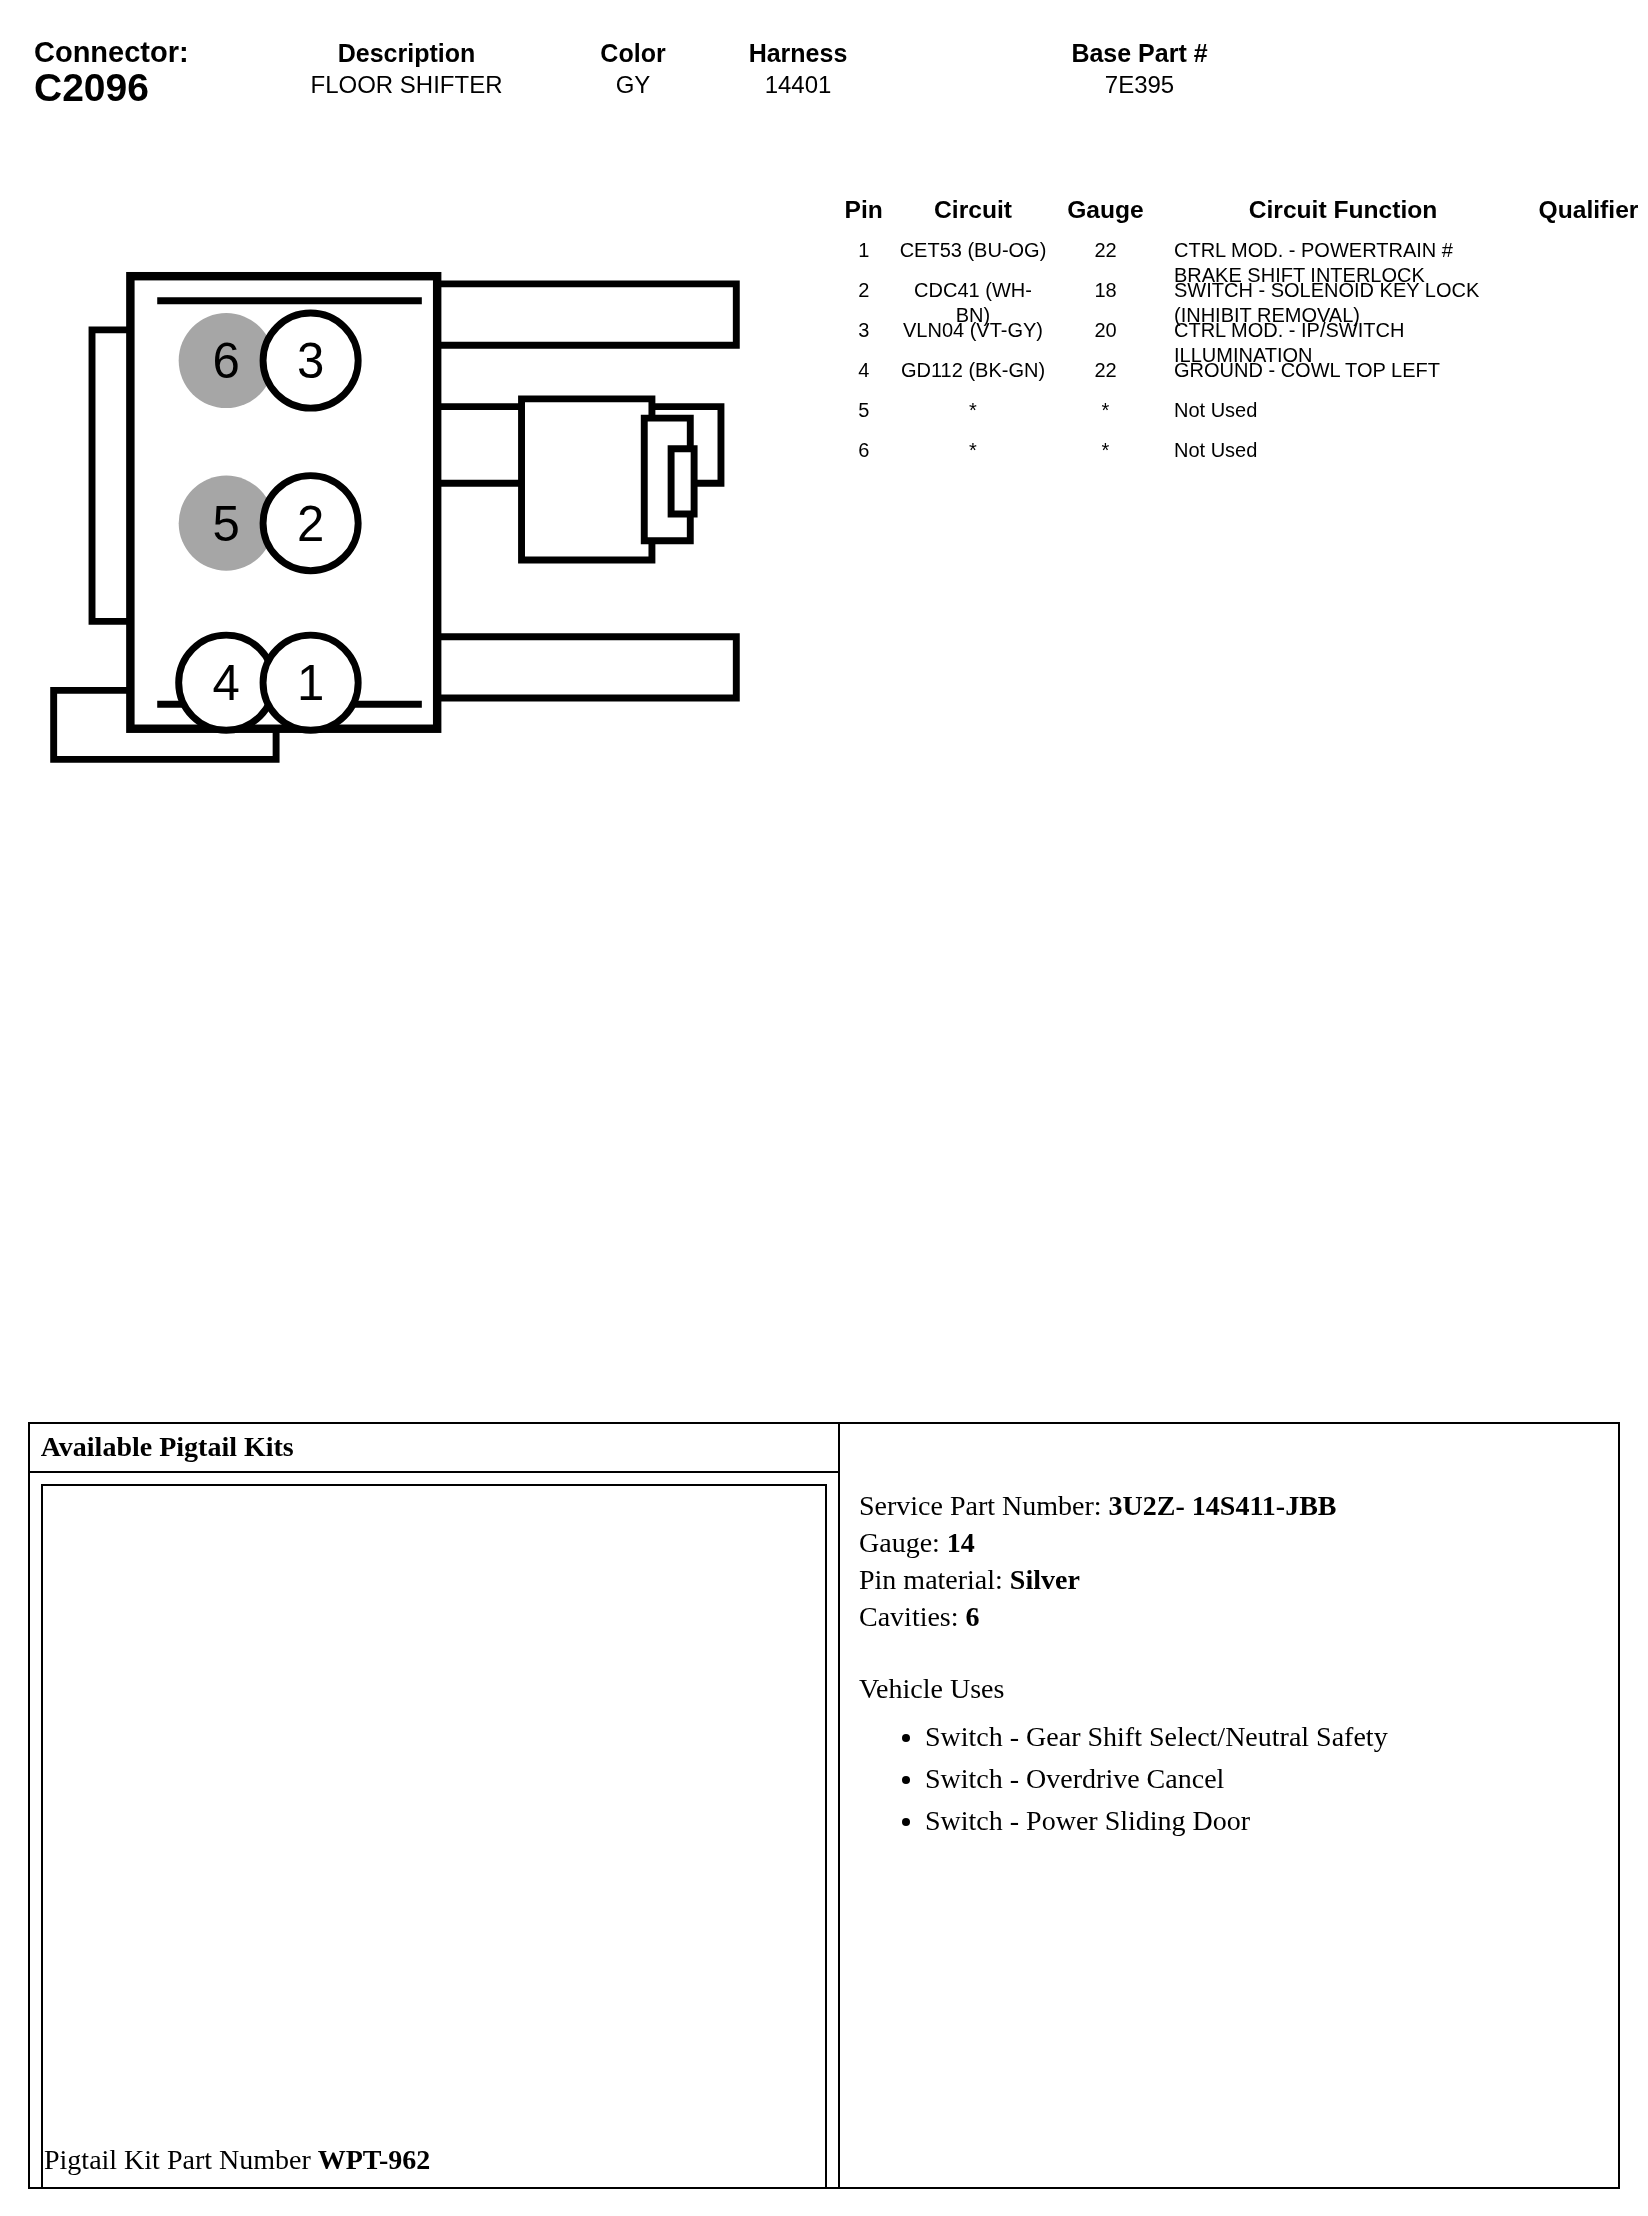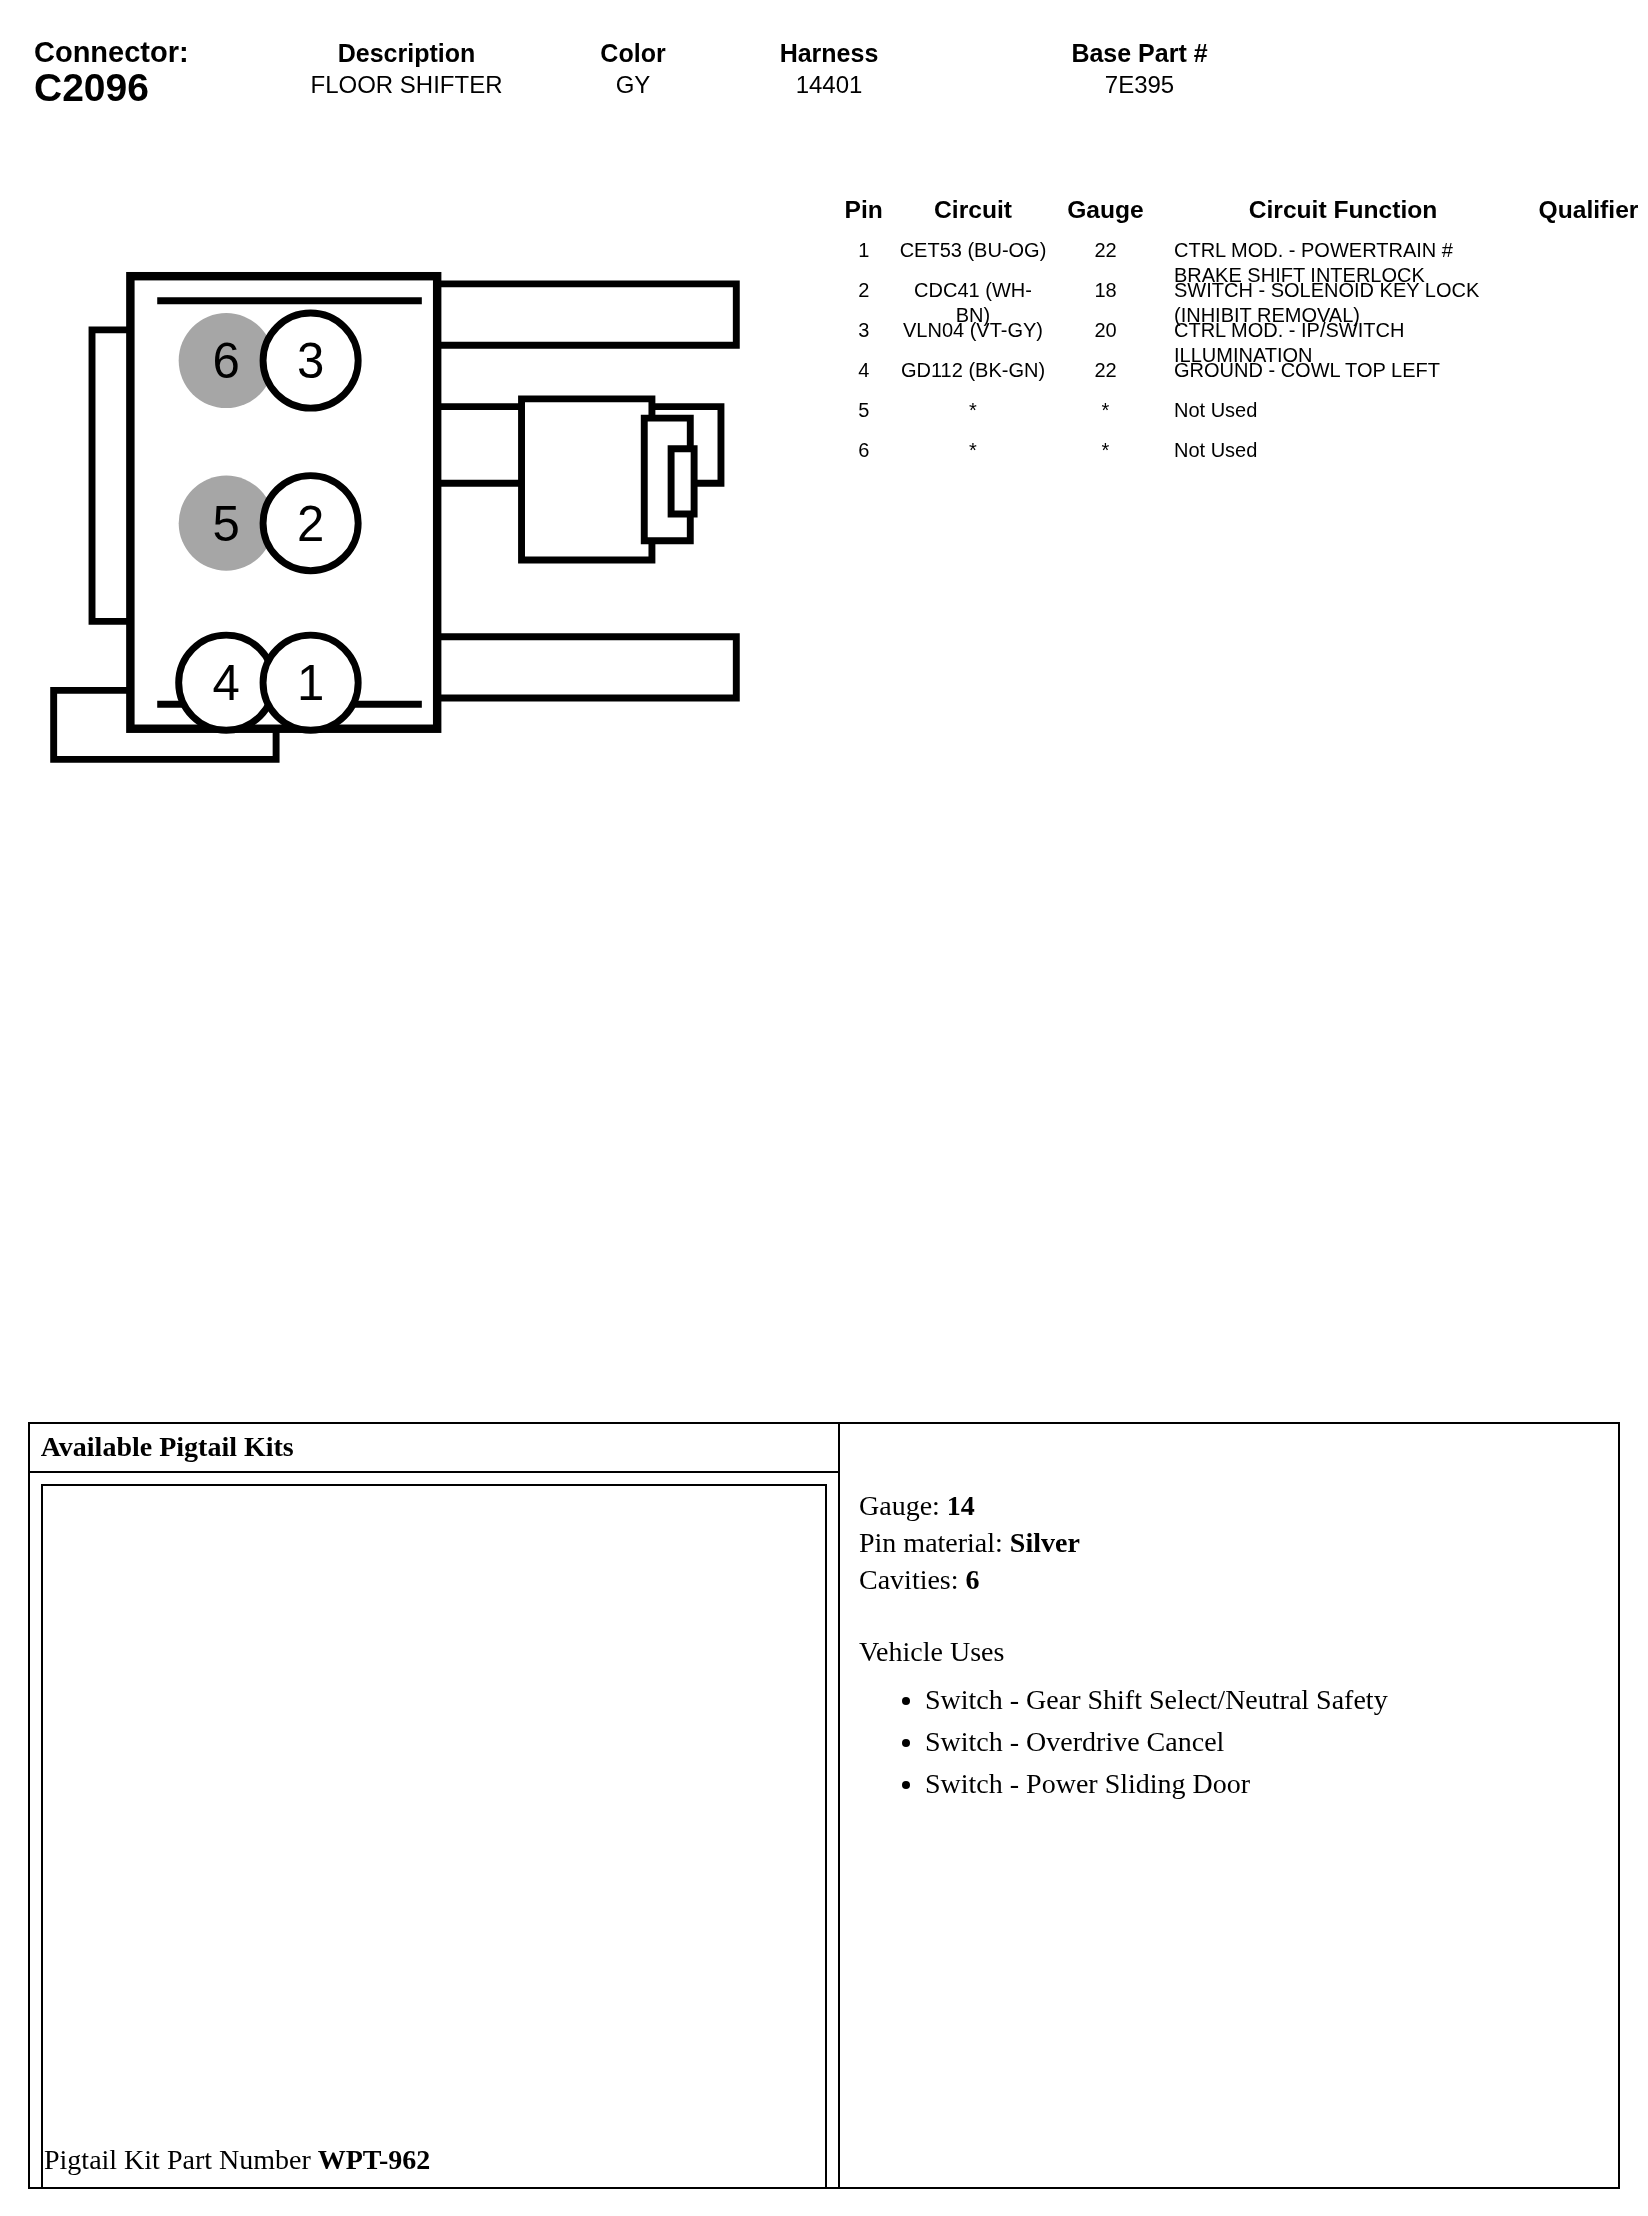--- a/index.html
+++ b/index.html
@@ -42,21 +42,21 @@
   }
   #hdr-connector {
     left: 34px;
     top: 0;
     text-align: left;
   }
   #hdr-connector .hdr-label { font-size: 29px; line-height: 35px; }
   #hdr-connector .hdr-value { font-size: 39px; line-height: 35px; font-weight: bold; }
   #hdr-description { left: 253px; top: 3.1px; width: 307px; }
   #hdr-color       { left: 560px; top: 3.1px; width: 146px; }
-  #hdr-harness     { left: 729px; top: 3.1px; width: 200px; }
+  #hdr-harness     { left: 698px; top: 3.1px; width: 200px; }
   #hdr-basepart    { left: 1013px; top: 3.1px; width: 253px; }
   #hdr-pigtail     { left: 1305px; top: 3.1px; width: 292px; }
 
   
   #pin-table {
     position: absolute;
     left: 829px;
     top: 196px;
     width: 798px;
   }
@@ -317,20 +317,24 @@
   </div>
   <div id="pigtail-left">
     <div id="pigtail-left-inner"></div>
     <div id="pigtail-kit-label">
       <span>Pigtail Kit Part Number</span>
       <b>WPT-962</b>
     </div>
   </div>
   <div id="pigtail-right">
     <div class="kv">
+      <span>Service Part Number:</span>
+      <b>3U2Z- 14S411-JBB</b>
+    </div>
+    <div class="kv">
       <span>Gauge:</span>
       <b>14</b>
     </div>
     <div class="kv">
       <span>Pin material:</span>
       <b>Silver</b>
     </div>
     <div class="kv">
       <span>Cavities:</span>
       <b>6</b>

